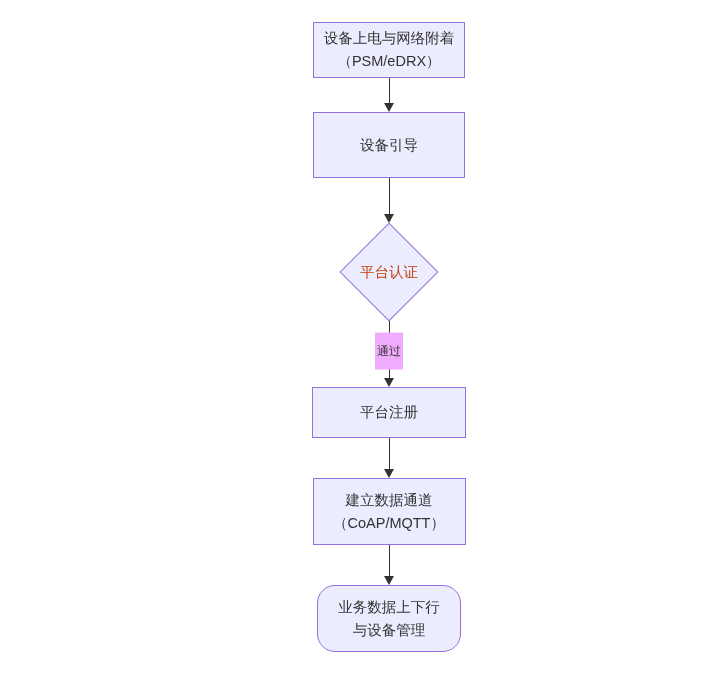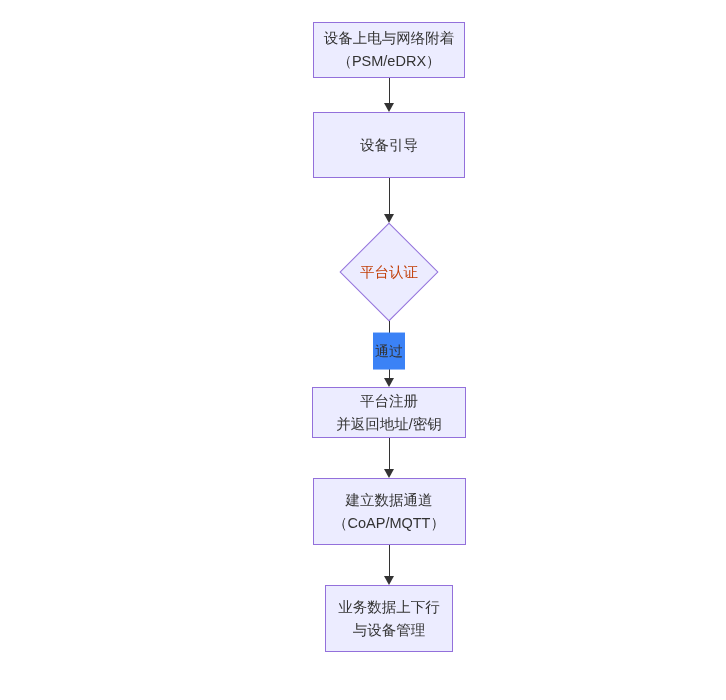--- a/index.html
+++ b/index.html
@@ -60,23 +60,23 @@
     border-left: 5px solid transparent;
     border-right: 5px solid transparent;
     border-top: 9px solid #333333;
     flex: none;
   }
   .edge .edge-label {
     position: absolute;
     top: 50%;
     left: 50%;
     transform: translate(-50%, -58%);
-    background: #3b82f6;
+    background: #f0abfc;
     color: #333333;
-    font-size: 14px;
+    font-size: 12px;
     line-height: 21px;
     padding: 8px 2px;
     white-space: nowrap;
   }
   .diamond-wrap {
     position: relative;
     width: 100px;
     height: 98px;
     flex: none;
   }
@@ -131,37 +131,36 @@
     </div>
 
     <div class="edge" style="height:66px;">
       <div class="line"></div>
       <div class="arrowhead"></div>
       <div class="edge-label">通过</div>
     </div>
 
     <div class="node" style="width:154px;height:51px;">
       <span>平台注册</span>
-      <span>并返回地址/密钥</span>
     </div>
 
     <div class="edge" style="height:40px;">
       <div class="line"></div>
       <div class="arrowhead"></div>
     </div>
 
     <div class="node" style="width:153px;height:67px;">
       <span>建立数据通道</span>
       <span>（CoAP/MQTT）</span>
     </div>
 
     <div class="edge" style="height:40px;">
       <div class="line"></div>
       <div class="arrowhead"></div>
     </div>
 
-    <div class="node" style="width:128px;height:67px;">
+    <div class="node" style="width:144px;height:67px;border-radius:18px;">
       <span>业务数据上下行</span>
       <span>与设备管理</span>
     </div>
 
   </div>
 </div>
 
 </body></html>

